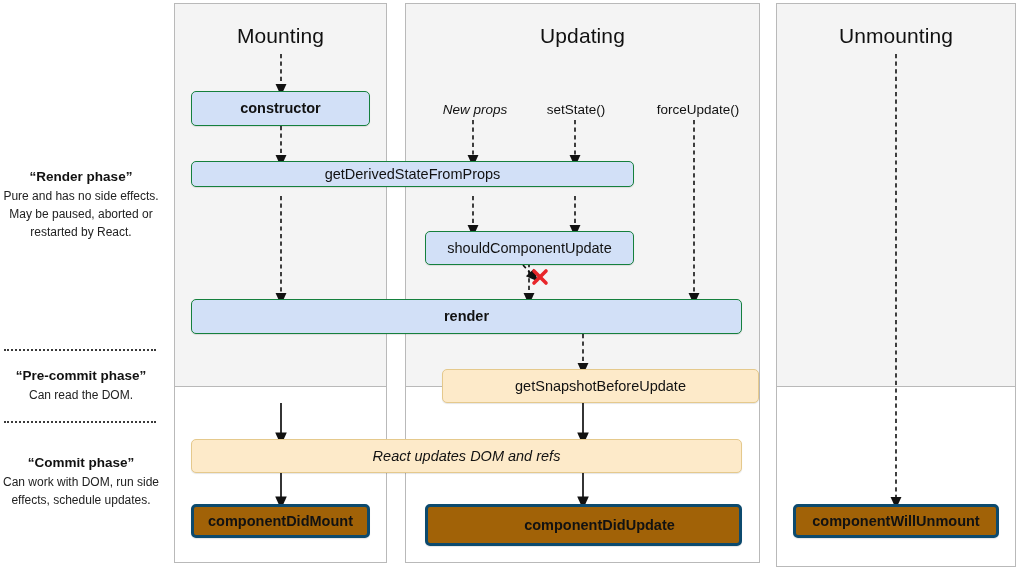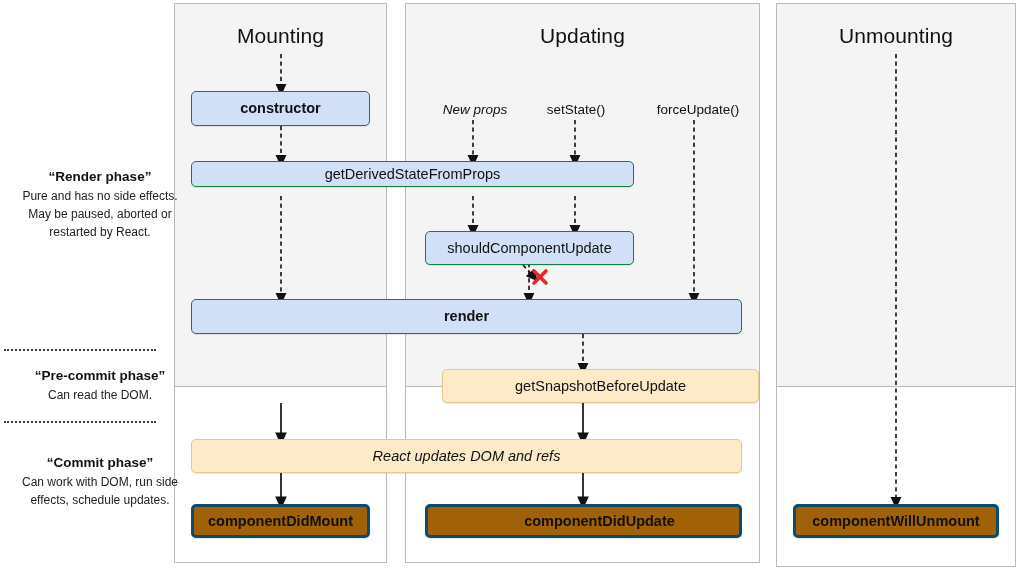--- a/index.html
+++ b/index.html
@@ -9,21 +9,21 @@
   #stage{position:absolute;left:0;top:0;width:1024px;height:568px;}
 
   
   .col{position:absolute;border:1px solid #b9b9b9;box-sizing:border-box;background:#ffffff;}
   .col .grey{position:absolute;left:0;top:0;right:0;background:#f4f4f4;
              border-bottom:1px solid #b9b9b9;box-sizing:border-box;}
   .col-title{position:absolute;left:0;right:0;text-align:center;
              font-size:21px;color:#111;letter-spacing:0.1px;}
 
   
-  .legend{position:absolute;width:160px;text-align:center;padding-left:19px;}
+  .legend{position:absolute;width:160px;text-align:center;}
   .legend .ttl{font-size:13.5px;font-weight:bold;color:#111;margin-bottom:3px;}
   .legend .sub{font-size:12px;line-height:18px;color:#222;}
   .dotsep{position:absolute;left:4px;width:152px;height:0;
           border-top:2px dotted #3a3a3a;}
 
   
   .node{position:absolute;box-sizing:border-box;border-radius:5px;
         display:flex;align-items:center;justify-content:center;
         font-size:14.5px;line-height:1.15;text-align:center;
         box-shadow:0 1px 1px rgba(0,0,0,0.10);}
@@ -132,17 +132,17 @@
   <div class="node n-blue" style="left:425px;top:231px;width:209px;height:34px;">shouldComponentUpdate</div>
 
   <div class="node n-blue b" style="left:191px;top:299px;width:551px;height:35px;">render</div>
 
   <div class="node n-orange" style="left:442px;top:369px;width:317px;height:34px;">getSnapshotBeforeUpdate</div>
 
   <div class="node n-orange i" style="left:191px;top:439px;width:551px;height:34px;">React updates DOM and refs</div>
 
   <div class="node n-green b" style="left:191px;top:504px;width:179px;height:34px;">componentDidMount</div>
 
-  <div class="node n-green b" style="left:425px;top:504px;width:317px;height:34px;padding-left:32px;">componentDidUpdate</div>
+  <div class="node n-green b" style="left:425px;top:504px;width:317px;height:42px;padding-left:32px;">componentDidUpdate</div>
 
   <div class="node n-green b" style="left:793px;top:504px;width:206px;height:34px;">componentWillUnmount</div>
 
 </div>
 
 </body></html>

